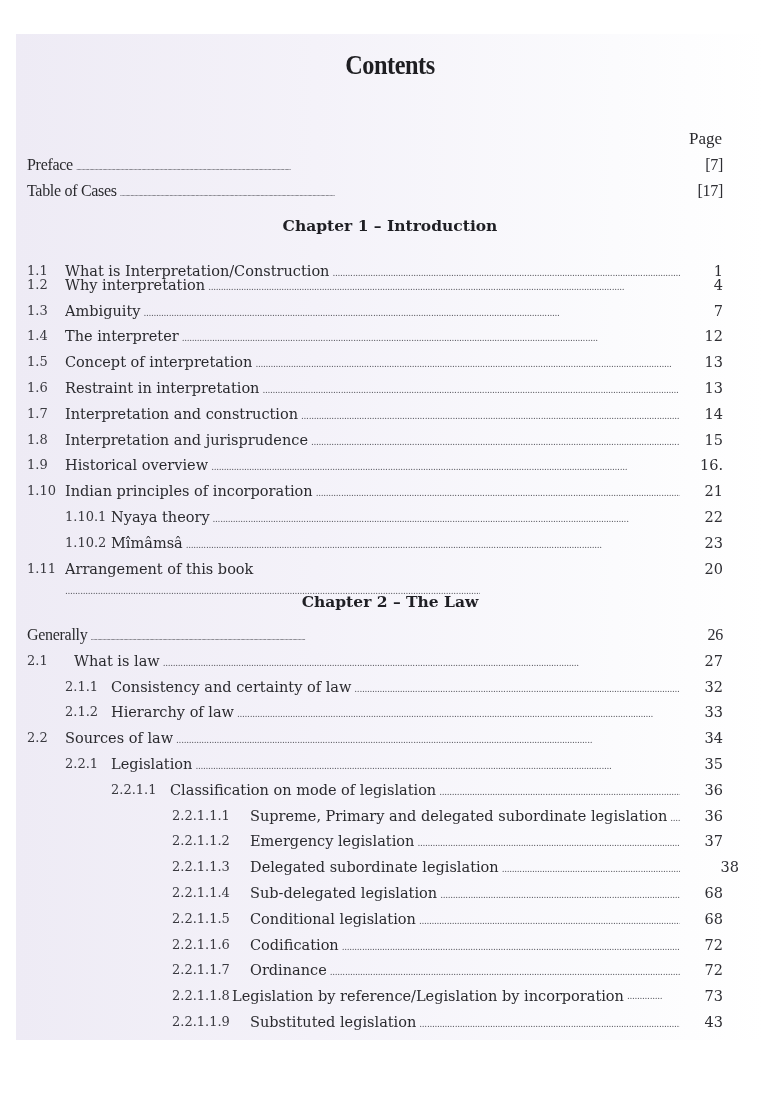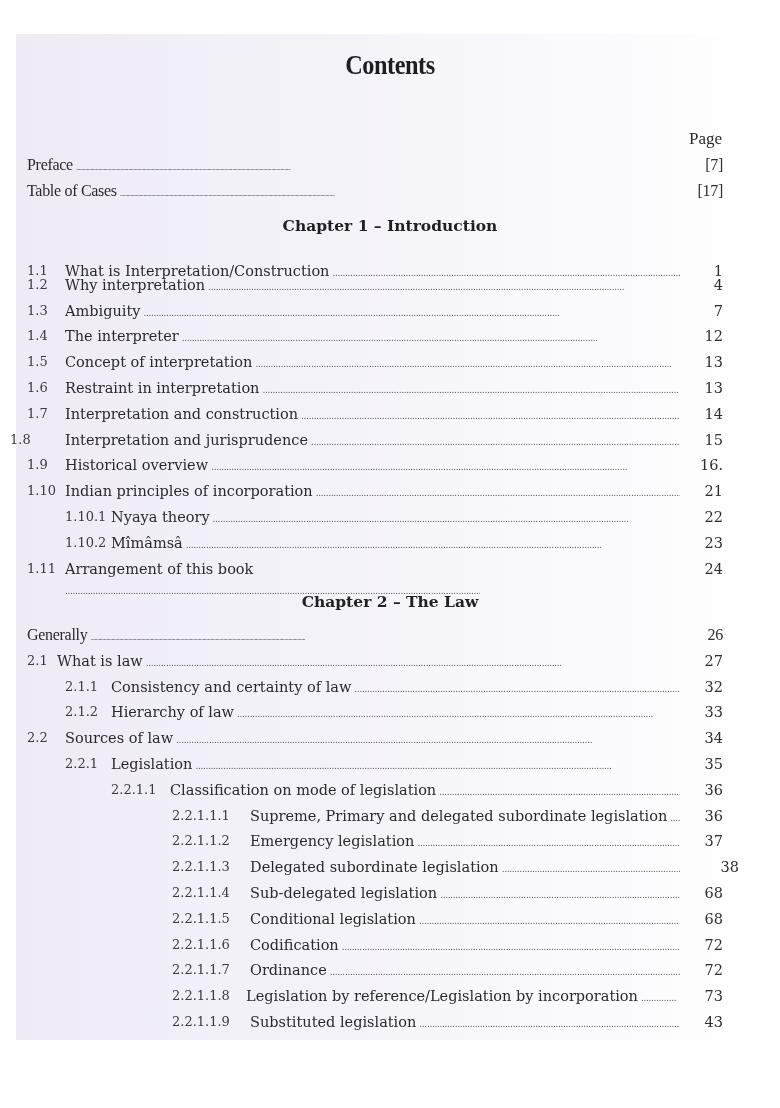--- a/index.html
+++ b/index.html
@@ -119,21 +119,21 @@
     </div>
     <div class="row" style="top: 403px;">
       <span class="num" style="left: 27px;">1.7</span>
       <div class="lead" style="left: 65px; width: 615px;">
         <span class="txt">Interpretation and construction</span>
         <span class="dots"></span>
       </div>
       <span class="pg">14</span>
     </div>
     <div class="row" style="top: 429px;">
-      <span class="num" style="left: 10px; text-align: right;">1.8</span>
+      <span class="num" style="left: 27px; text-align: right;">1.8</span>
       <div class="lead" style="left: 65px; width: 615px;">
         <span class="txt">Interpretation and jurisprudence</span>
         <span class="dots"></span>
       </div>
       <span class="pg">15</span>
     </div>
     <div class="row" style="top: 454px;">
       <span class="num" style="left: 27px;">1.9</span>
       <div class="lead" style="left: 65px; width: 615px;">
         <span class="txt">Historical overview</span>
@@ -164,33 +164,33 @@
         <span class="dots"></span>
       </div>
       <span class="pg">23</span>
     </div>
     <div class="row" style="top: 558px;">
       <span class="num" style="left: 27px;">1.11</span>
       <div class="lead" style="left: 65px; width: 615px; flex-direction: column;">
         <span class="txt">Arrangement of this book</span>
         <span class="dots"></span>
       </div>
-      <span class="pg">24</span>
+      <span class="pg">20</span>
     </div>
     <div class="chap" style="top: 592px;">Chapter 2 – The Law</div>
     <div class="row narrow" style="top: 624px;">
       <div class="lead" style="left: 27px; width: 653px;">
         <span class="txt">Generally</span>
         <span class="dots"></span>
       </div>
       <span class="pg">26</span>
     </div>
     <div class="row" style="top: 650px;">
       <span class="num" style="left: 27px;">2.1</span>
-      <div class="lead" style="left: 57px; width: 615px;">
+      <div class="lead" style="left: 74px; width: 615px;">
         <span class="txt">What is law</span>
         <span class="dots"></span>
       </div>
       <span class="pg">27</span>
     </div>
     <div class="row" style="top: 676px;">
       <span class="num" style="left: 65px;">2.1.1</span>
       <div class="lead" style="left: 111px; width: 569px;">
         <span class="txt">Consistency and certainty of law</span>
         <span class="dots"></span>
@@ -280,21 +280,21 @@
     <div class="row" style="top: 959px;">
       <span class="num" style="left: 172px;">2.2.1.1.7</span>
       <div class="lead" style="left: 250px; width: 430px;">
         <span class="txt">Ordinance</span>
         <span class="dots"></span>
       </div>
       <span class="pg">72</span>
     </div>
     <div class="row" style="top: 985px;">
       <span class="num" style="left: 172px;">2.2.1.1.8</span>
-      <div class="lead" style="left: 246px; width: 430px;">
+      <div class="lead" style="left: 232px; width: 430px; align-items: flex-end;">
         <span class="txt">Legislation by reference/Legislation by incorporation</span>
         <span class="dots"></span>
       </div>
       <span class="pg">73</span>
     </div>
     <div class="row" style="top: 1011px;">
       <span class="num" style="left: 172px;">2.2.1.1.9</span>
       <div class="lead" style="left: 250px; width: 430px;">
         <span class="txt">Substituted legislation</span>
         <span class="dots"></span>

